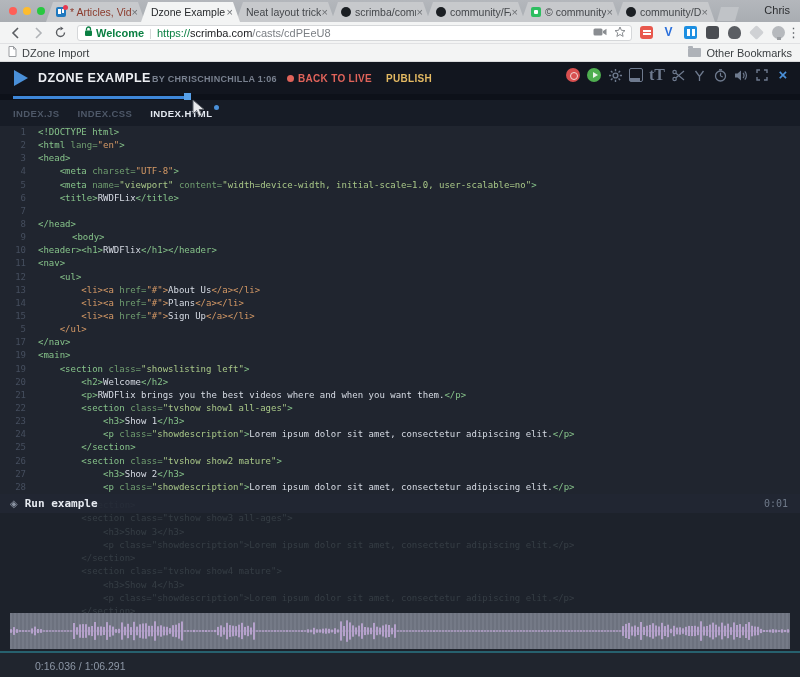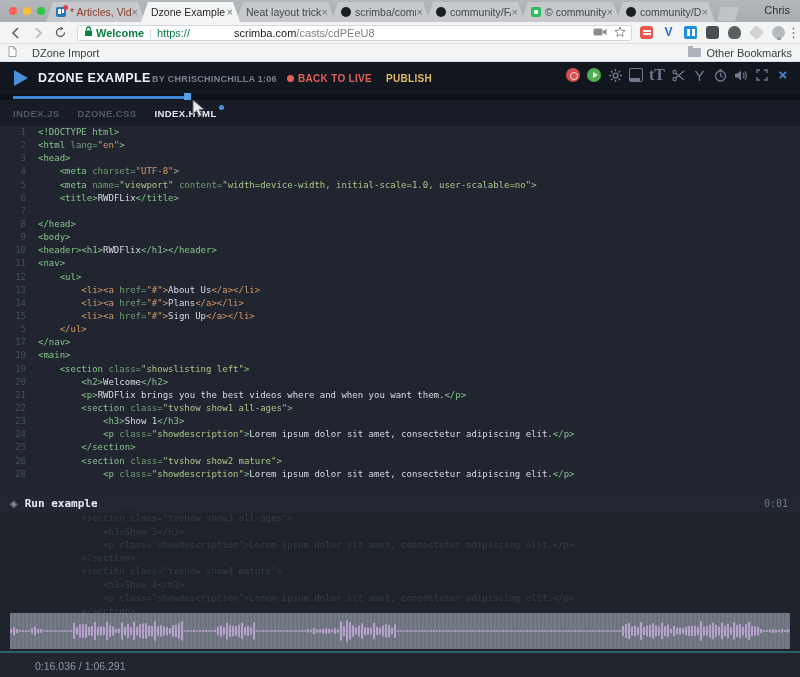--- a/index.html
+++ b/index.html
@@ -35,38 +35,38 @@
   .profile-name { position:absolute; right:10px; top:4px; font-size:11px; color:#2c2e31; }
   .toolbar { position:absolute; left:0; top:22px; width:800px; height:22px; background:#f3f4f4;
     border-bottom:1px solid #e0e1e3; display:flex; align-items:center; }
   .navbtns { display:flex; align-items:center; gap:10px; margin-left:10px; }
   .navbtns svg { display:block; }
   .omnibox { position:relative; margin-left:10px; width:572px; height:16px; background:#fff;
     border:1px solid #d5d7d9; border-radius:3px; display:flex; align-items:center; padding:0 6px;
     font-size:11px; }
   .sec-label { color:#0b8043; font-weight:bold; margin:0 5px 0 3px; }
   .omni-sep { color:#d0d2d4; margin-right:5px; }
-  .u-scheme { color:#0b8043; } .u-domain { color:#202124;padding-left:44px; } .u-path { color:#7b7f84; }
+  .u-scheme { color:#0b8043; } .u-domain { color:#202124; } .u-path { color:#7b7f84; }
   .omni-right { position:absolute; right:5px; top:0; height:100%; display:flex; align-items:center; gap:7px; }
   .extrow { display:flex; align-items:center; gap:9px; margin-left:8px; }
   .ext { width:13px; height:13px; position:relative; }
   .ext.red { background:#e8584d; border-radius:3px; }
   .ext.red:after { content:""; position:absolute; left:2.5px; top:4px; width:8px; height:2px; background:#fff; box-shadow:0 3px 0 #fff; }
   .ext.vimium { color:#2a6fdb; font-weight:bold; font-size:12px; text-align:center; line-height:13px; }
   .ext.trello { background:#1d8fe1; border-radius:2px; }
   .ext.trello:after { content:""; position:absolute; left:2.5px; top:2.5px; width:3px; height:7px; background:#fff; box-shadow:5px 0 0 0 #fff; }
   .ext.dark { background:#4a4d52; border-radius:3px; }
   .ext.elephant { background:#5b5e63; border-radius:50% 50% 40% 40%; }
   .ext.diamond { background:#cfd1d4; transform:rotate(45deg) scale(.8); border-radius:2px; }
   .ext.bulb { background:#b6b9bd; border-radius:50%; }
   .ext.bulb:after { content:""; position:absolute; left:4.5px; top:11px; width:4px; height:3px; background:#9b9ea2; }
   .menu-dots { color:#5f6368; font-size:13px; line-height:13px; letter-spacing:0; margin-left:2px; }
   .bookmarks { position:absolute; left:0; top:44px; width:800px; height:18px; background:#f3f4f4;
     border-bottom:1px solid #d9dadc; display:flex; align-items:center; font-size:11px; color:#3c4043; }
-  .bm-left { display:flex; align-items:center; gap:15px; margin-left:8px; }
+  .bm-left { display:flex; align-items:center; gap:5px; margin-left:8px; }
   .bm-right { position:absolute; right:8px; display:flex; align-items:center; gap:5px; }
   .folder { width:13px; height:9px; background:#aeb2b8; border-radius:1px; position:relative; }
   .folder:before { content:""; position:absolute; left:0; top:-2px; width:5px; height:2px; background:#aeb2b8; border-radius:1px 1px 0 0; }
   
   .player-header { position:absolute; left:0; top:62px; width:800px; height:32px; background:#12161f; }
   .sc-logo { position:absolute; left:13px; top:7px; }
   .sc-title { position:absolute; left:38px; top:9px; font-size:12.5px; font-weight:bold;
     color:#eceef2; letter-spacing:.4px; }
   .sc-byline { position:absolute; left:152px; top:12px; font-size:9px; font-weight:bold;
     color:#79818f; letter-spacing:.3px; }
@@ -311,51 +311,52 @@
     <div class="seek-handle" style="left: 184.2px;"></div>
   </div>
   <div class="mouse-cursor">
     <svg width="13" height="19" viewBox="0 0 13 19">
         <path d="M1 1 L1 15 L4.6 11.6 L7 17.4 L9.6 16.2 L7.2 10.6 L12 10.4 Z" fill="#e9eaec" stroke="#5c6068" stroke-width="1"></path>
       </svg>
   </div>
 
   <div class="filetabs">
       <div class="ftab">INDEX.JS</div>
-      <div class="ftab">DZONE.CSS</div>
+      <div class="ftab">INDEX.CSS</div>
       <div class="ftab active">INDEX.HTML<div class="dirty"></div></div>
     </div>
 
   <div class="editor">
       <div class="code-line"><span class="ln">1</span><span class="lc"><span style="color: rgb(134, 195, 138);">&lt;!DOCTYPE html&gt;</span></span></div>
       <div class="code-line"><span class="ln">2</span><span class="lc"><span style="color: rgb(134, 195, 138);">&lt;html </span><span style="color: rgb(111, 157, 111);">lang=</span><span style="color: rgb(214, 154, 102);">"en"</span><span style="color: rgb(134, 195, 138);">&gt;</span></span></div>
       <div class="code-line"><span class="ln">3</span><span class="lc"><span style="color: rgb(134, 195, 138);">&lt;head&gt;</span></span></div>
       <div class="code-line"><span class="ln">4</span><span class="lc"><span style="color: rgb(214, 219, 228);">    </span><span style="color: rgb(134, 195, 138);">&lt;meta </span><span style="color: rgb(111, 157, 111);">charset=</span><span style="color: rgb(214, 154, 102);">"UTF-8"</span><span style="color: rgb(134, 195, 138);">&gt;</span></span></div>
       <div class="code-line"><span class="ln">5</span><span class="lc"><span style="color: rgb(214, 219, 228);">    </span><span style="color: rgb(134, 195, 138);">&lt;meta </span><span style="color: rgb(111, 157, 111);">name=</span><span style="color: rgb(169, 200, 136);">"viewport"</span><span style="color: rgb(214, 219, 228);"> </span><span style="color: rgb(111, 157, 111);">content=</span><span style="color: rgb(169, 200, 136);">"width=device-width, initial-scale=1.0, user-scalable=no"</span><span style="color: rgb(134, 195, 138);">&gt;</span></span></div>
       <div class="code-line"><span class="ln">6</span><span class="lc"><span style="color: rgb(214, 219, 228);">    </span><span style="color: rgb(134, 195, 138);">&lt;title&gt;</span><span style="color: rgb(214, 219, 228);">RWDFLix</span><span style="color: rgb(134, 195, 138);">&lt;/title&gt;</span></span></div>
       <div class="code-line"><span class="ln">7</span><span class="lc"></span></div>
       <div class="code-line"><span class="ln">8</span><span class="lc"><span style="color: rgb(134, 195, 138);">&lt;/head&gt;</span></span></div>
-      <div class="code-line"><span class="ln">9</span><span class="lc"><span style="color: rgb(134, 195, 138);">&lt;body&gt;</span></span></div>
+      <div class="code-line"><span class="ln">9</span><span class="lc"><span style="color: rgb(134, 195, 138); margin-left: 34px;">&lt;body&gt;</span></span></div>
       <div class="code-line"><span class="ln">10</span><span class="lc"><span style="color: rgb(134, 195, 138);">&lt;header&gt;&lt;h1&gt;</span><span style="color: rgb(214, 219, 228);">RWDFlix</span><span style="color: rgb(134, 195, 138);">&lt;/h1&gt;&lt;/header&gt;</span></span></div>
       <div class="code-line"><span class="ln">11</span><span class="lc"><span style="color: rgb(134, 195, 138);">&lt;nav&gt;</span></span></div>
       <div class="code-line"><span class="ln">12</span><span class="lc"><span style="color: rgb(214, 219, 228);">    </span><span style="color: rgb(134, 195, 138); text-align: right;">&lt;ul&gt;</span></span></div>
       <div class="code-line"><span class="ln">13</span><span class="lc"><span style="color: rgb(214, 219, 228);">        </span><span style="color: rgb(214, 154, 102);">&lt;li&gt;&lt;a </span><span style="color: rgb(111, 157, 111);">href=</span><span style="color: rgb(214, 154, 102);">"#"&gt;</span><span style="color: rgb(214, 219, 228);">About Us</span><span style="color: rgb(214, 154, 102);">&lt;/a&gt;&lt;/li&gt;</span></span></div>
       <div class="code-line"><span class="ln">14</span><span class="lc"><span style="color: rgb(214, 219, 228);">        </span><span style="color: rgb(214, 154, 102);">&lt;li&gt;&lt;a </span><span style="color: rgb(111, 157, 111);">href=</span><span style="color: rgb(214, 154, 102);">"#"&gt;</span><span style="color: rgb(214, 219, 228);">Plans</span><span style="color: rgb(214, 154, 102);">&lt;/a&gt;&lt;/li&gt;</span></span></div>
       <div class="code-line"><span class="ln">15</span><span class="lc"><span style="color: rgb(214, 219, 228);">        </span><span style="color: rgb(214, 154, 102);">&lt;li&gt;&lt;a </span><span style="color: rgb(111, 157, 111);">href=</span><span style="color: rgb(214, 154, 102);">"#"&gt;</span><span style="color: rgb(214, 219, 228);">Sign Up</span><span style="color: rgb(214, 154, 102);">&lt;/a&gt;&lt;/li&gt;</span></span></div>
       <div class="code-line"><span class="ln">5</span><span class="lc"><span style="color: rgb(214, 219, 228);">    </span><span style="color: rgb(214, 154, 102);">&lt;/ul&gt;</span></span></div>
       <div class="code-line"><span class="ln">17</span><span class="lc"><span style="color: rgb(134, 195, 138);">&lt;/nav&gt;</span></span></div>
       <div class="code-line"><span class="ln">19</span><span class="lc"><span style="color: rgb(134, 195, 138);">&lt;main&gt;</span></span></div>
       <div class="code-line"><span class="ln">19</span><span class="lc"><span style="color: rgb(214, 219, 228);">    </span><span style="color: rgb(134, 195, 138);">&lt;section </span><span style="color: rgb(111, 157, 111);">class=</span><span style="color: rgb(169, 200, 136);">"showslisting left"</span><span style="color: rgb(134, 195, 138);">&gt;</span></span></div>
       <div class="code-line"><span class="ln">20</span><span class="lc"><span style="color: rgb(214, 219, 228);">        </span><span style="color: rgb(134, 195, 138);">&lt;h2&gt;</span><span style="color: rgb(214, 219, 228);">Welcome</span><span style="color: rgb(134, 195, 138);">&lt;/h2&gt;</span></span></div>
       <div class="code-line"><span class="ln">21</span><span class="lc"><span style="color: rgb(214, 219, 228);">        </span><span style="color: rgb(134, 195, 138);">&lt;p&gt;</span><span style="color: rgb(214, 219, 228);">RWDFlix brings you the best videos where and when you want them.</span><span style="color: rgb(134, 195, 138);">&lt;/p&gt;</span></span></div>
       <div class="code-line"><span class="ln">22</span><span class="lc"><span style="color: rgb(214, 219, 228);">        </span><span style="color: rgb(134, 195, 138);">&lt;section </span><span style="color: rgb(111, 157, 111);">class=</span><span style="color: rgb(169, 200, 136);">"tvshow show1 all-ages"</span><span style="color: rgb(134, 195, 138);">&gt;</span></span></div>
       <div class="code-line"><span class="ln">23</span><span class="lc"><span style="color: rgb(214, 219, 228);">            </span><span style="color: rgb(134, 195, 138);">&lt;h3&gt;</span><span style="color: rgb(214, 219, 228);">Show 1</span><span style="color: rgb(134, 195, 138);">&lt;/h3&gt;</span></span></div>
       <div class="code-line"><span class="ln">24</span><span class="lc"><span style="color: rgb(214, 219, 228);">            </span><span style="color: rgb(134, 195, 138);">&lt;p </span><span style="color: rgb(111, 157, 111);">class=</span><span style="color: rgb(169, 200, 136);">"showdescription"</span><span style="color: rgb(134, 195, 138);">&gt;</span><span style="color: rgb(214, 219, 228);">Lorem ipsum dolor sit amet, consectetur adipiscing elit.</span><span style="color: rgb(134, 195, 138);">&lt;/p&gt;</span></span></div>
       <div class="code-line"><span class="ln">25</span><span class="lc"><span style="color: rgb(214, 219, 228);">        </span><span style="color: rgb(134, 195, 138);">&lt;/section&gt;</span></span></div>
       <div class="code-line"><span class="ln">26</span><span class="lc"><span style="color: rgb(214, 219, 228);">        </span><span style="color: rgb(134, 195, 138);">&lt;section </span><span style="color: rgb(111, 157, 111);">class=</span><span style="color: rgb(169, 200, 136);">"tvshow show2 mature"</span><span style="color: rgb(134, 195, 138);">&gt;</span></span></div>
+      <div class="code-line"><span class="ln">27</span><span class="lc"><span style="color: rgb(214, 219, 228);">            </span><span style="color: rgb(134, 195, 138);">&lt;h3&gt;</span><span style="color: rgb(214, 219, 228);">Show 2</span><span style="color: rgb(134, 195, 138);">&lt;/h3&gt;</span></span></div>
       <div class="code-line"><span class="ln">28</span><span class="lc"><span style="color: rgb(214, 219, 228);">            </span><span style="color: rgb(134, 195, 138);">&lt;p </span><span style="color: rgb(111, 157, 111);">class=</span><span style="color: rgb(169, 200, 136);">"showdescription"</span><span style="color: rgb(134, 195, 138);">&gt;</span><span style="color: rgb(214, 219, 228);">Lorem ipsum dolor sit amet, consectetur adipiscing elit.</span><span style="color: rgb(134, 195, 138);">&lt;/p&gt;</span></span></div>
     </div>
 
   <div class="bottom-panel">
     <div class="ghost"><div>        &lt;/section&gt;</div><div>        &lt;section class="tvshow show3 all-ages"&gt;</div><div>            &lt;h3&gt;Show 3&lt;/h3&gt;</div><div>            &lt;p class="showdescription"&gt;Lorem ipsum dolor sit amet, consectetur adipiscing elit.&lt;/p&gt;</div><div>        &lt;/section&gt;</div><div>        &lt;section class="tvshow show4 mature"&gt;</div><div>            &lt;h3&gt;Show 4&lt;/h3&gt;</div><div>            &lt;p class="showdescription"&gt;Lorem ipsum dolor sit amet, consectetur adipiscing elit.&lt;/p&gt;</div><div>        &lt;/section&gt;</div></div>
     <div class="runbar">
       <span class="run-icn">◈</span>
       <span class="run-label">Run example</span>
       <span class="run-elapsed">0:01</span>
     </div>

